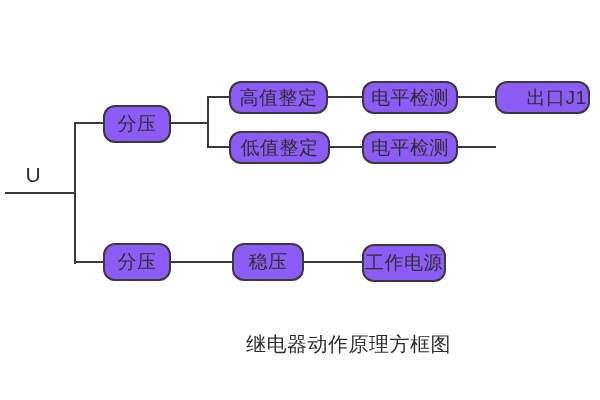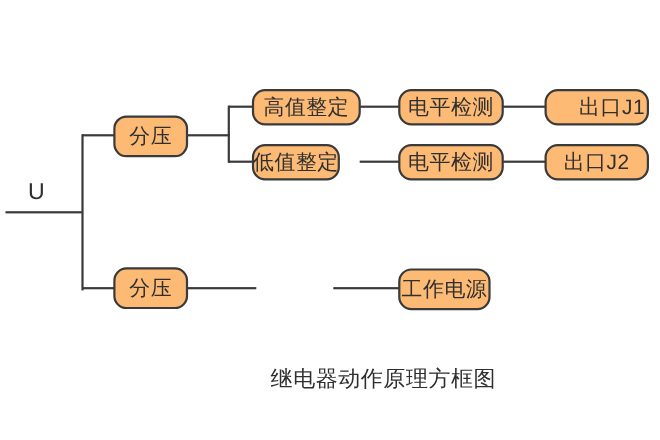--- a/index.html
+++ b/index.html
@@ -12,21 +12,21 @@
     position: relative;
     width: 600px; height: 400px;
     background: #ffffff;
     overflow: hidden;
   }
   .node {
     position: absolute;
     box-sizing: border-box;
     border: 2px solid #3a3a3a;
     border-radius: 12px;
-    background: #fdba74;
+    background: #8b5cf6;
     display: flex;
     align-items: center;
     justify-content: center;
     font-size: 19px;
     color: #2f2f2f;
     letter-spacing: 0.5px;
     white-space: nowrap;
   }
   .line { position: absolute; background: #3a3a3a; }
   .h { height: 2px; }
@@ -46,21 +46,21 @@
     letter-spacing: 0.5px;
     white-space: nowrap;
     margin-top: 20px;
   }
 
   
   .n-fenya-top        { left:103px; top:105px; width:68px; height:38px; }
   .n-gaozhi           { left:229px; top:81px;  width:99px; height:33px; }
   .n-dianping1        { left:362px; top:81px;  width:96px; height:33px; }
   .n-chukou1          { left:495px; top:81px;  width:95px; height:33px;padding-left:28px; }
-  .n-dizhi            { left:229px; top:131px; width:80px; height:33px; }
+  .n-dizhi            { left:229px; top:131px; width:101px; height:33px; }
   .n-dianping2        { left:362px; top:131px; width:96px; height:33px; }
   .n-chukou2          { left:495px; top:131px; width:95px; height:33px; }
   .n-fenya-bottom     { left:103px; top:243px; width:68px; height:38px; }
   .n-wenya            { left:232px; top:243px; width:72px; height:38px; }
   .n-gongzuo          { left:362px; top:244px; width:84px; height:38px; }
 
   
   .l-input            { left:5px;   top:192px; width:70px; }
   .l-trunk            { left:74px;  top:122px; height:142px; }
   .l-trunk-top        { left:75px;  top:122px; width:30px; }
@@ -97,19 +97,19 @@
   <div class="line h l-regulator-power"></div>
 
   <div class="ulabel">U</div>
 
   <div class="node n-fenya-top">分压</div>
   <div class="node n-gaozhi">高值整定</div>
   <div class="node n-dianping1">电平检测</div>
   <div class="node n-chukou1">出口J1</div>
   <div class="node n-dizhi">低值整定</div>
   <div class="node n-dianping2">电平检测</div>
-  <div class="node n-chukou2">出口J2</div>
   <div class="node n-fenya-bottom">分压</div>
+  <div class="node n-wenya">稳压</div>
   <div class="node n-gongzuo">工作电源</div>
 
   <div class="caption">继电器动作原理方框图</div>
 
 </div>
 
 </body></html>

